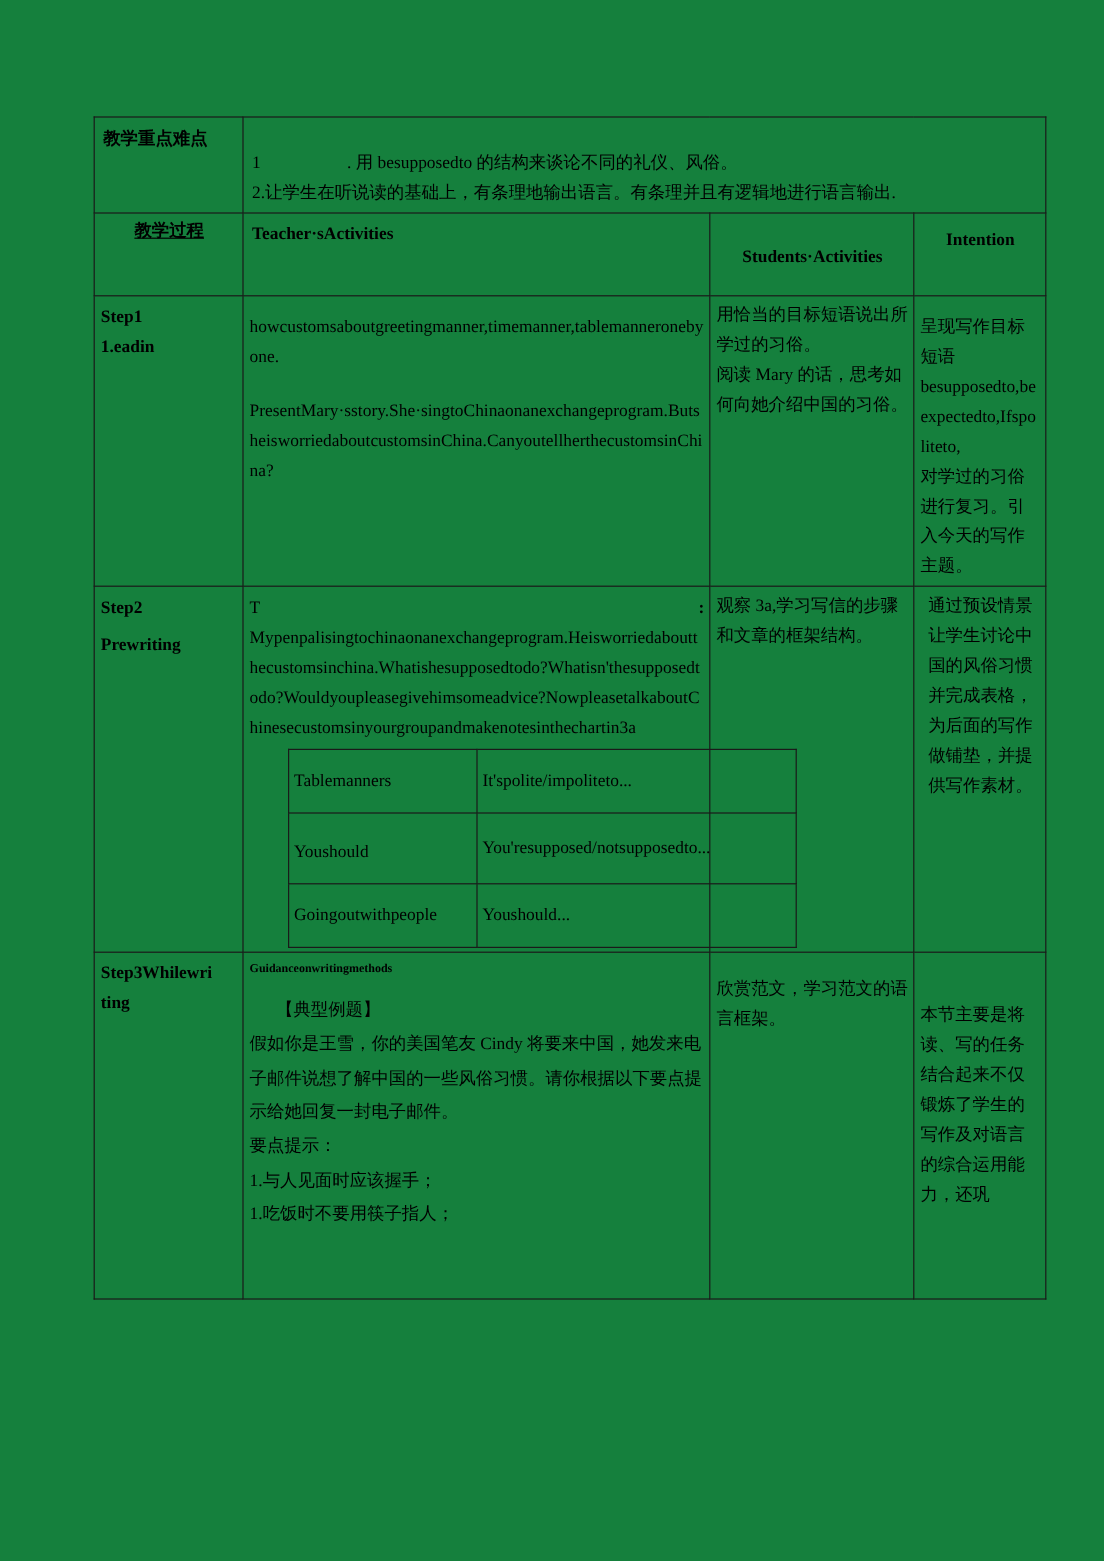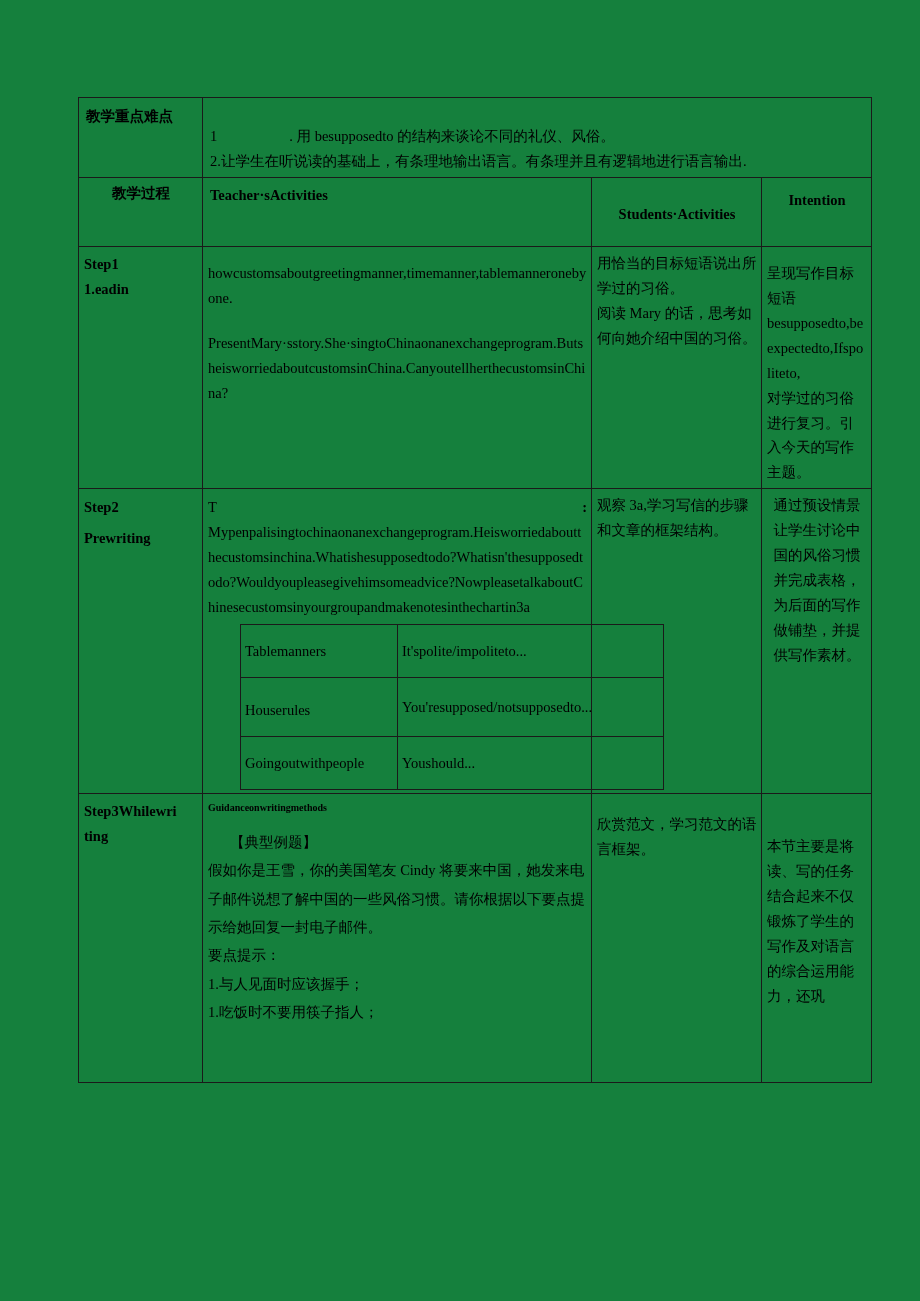--- a/index.html
+++ b/index.html
@@ -117,21 +117,21 @@
           <span>教学重点难点</span>
         </td>
         <td colspan="3" style="padding-top:6px;padding-left:7px;">
           <div class="gap"></div>
           <div class="p"><span>1</span><span class="spacer-inline"></span><span>. 用 besupposedto 的结构来谈论不同的礼仪、风俗。</span></div>
           <div class="p">2.让学生在听说读的基础上，有条理地输出语言。有条理并且有逻辑地进行语言输出.</div>
         </td>
       </tr>
 
       <tr>
-        <td class="label-center" style="height:62px;">
+        <td class="label-center" style="height:62px;text-decoration:underline;">
           <span>教学过程</span>
         </td>
         <td class="hdr" style="padding-top:5px;padding-left:7px;">
           <span>Teacher·sActivities</span>
         </td>
         <td class="hdr-stud">
           <span>Students·Activities</span>
         </td>
         <td class="hdr-int">
           <span>Intention</span>
@@ -171,21 +171,21 @@
           </div>
           <div class="p">Mypenpalisingtochinaonanexchangeprogram.Heisworriedaboutthecustomsinchina.Whatishesupposedtodo?Whatisn'thesupposedtodo?Wouldyoupleasegivehimsomeadvice?NowpleasetalkaboutChinesecustomsinyourgroupandmakenotesinthechartin3a</div>
 
           <table class="inner">
             <tbody>
               <tr>
                 <td class="inner-l">Tablemanners</td>
                 <td class="inner-r">It'spolite/impoliteto...</td>
               </tr>
               <tr>
-                <td class="inner-l" style="padding-top:10px;">Houserules</td>
+                <td class="inner-l" style="padding-top:10px;">Youshould</td>
                 <td class="inner-r">You'resupposed/notsupposedto...</td>
               </tr>
               <tr>
                 <td class="inner-l">Goingoutwithpeople</td>
                 <td class="inner-r">Youshould...</td>
               </tr>
             </tbody>
           </table>
         </td>
         <td class="zh" style="width:94px;padding-top:4px;">观察 3a,学习写信的步骤和文章的框架结构。</td>

